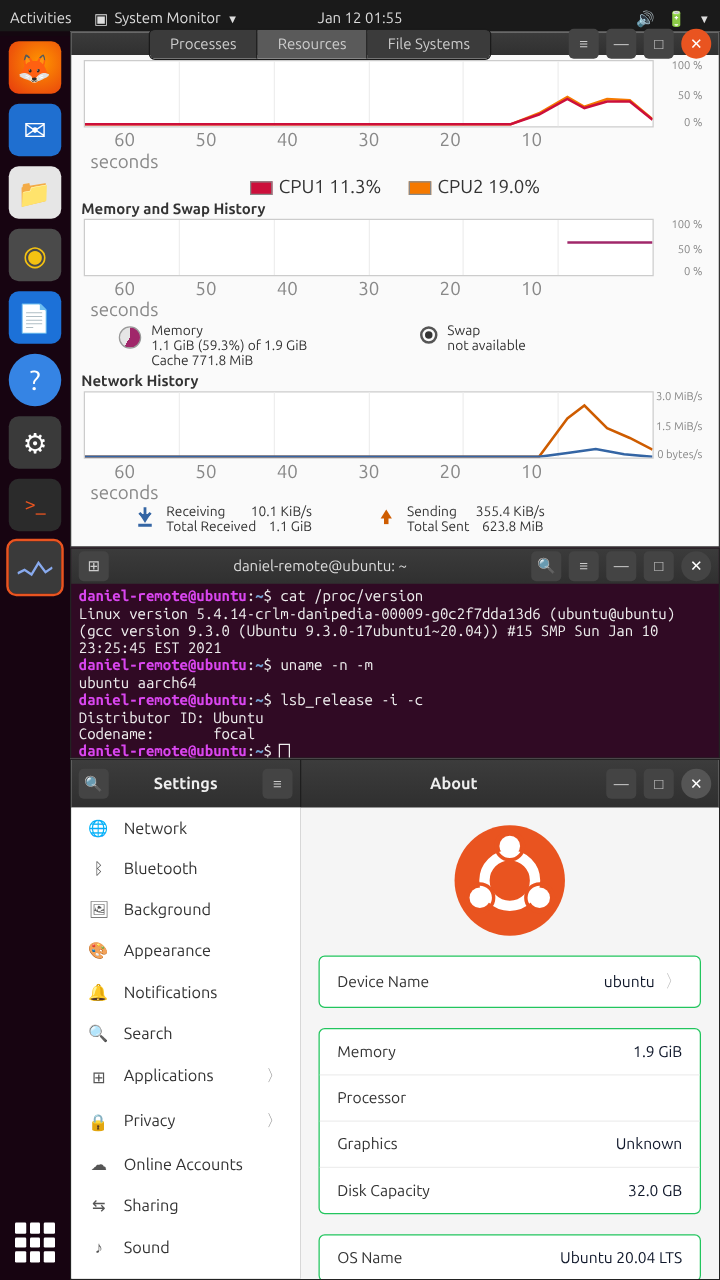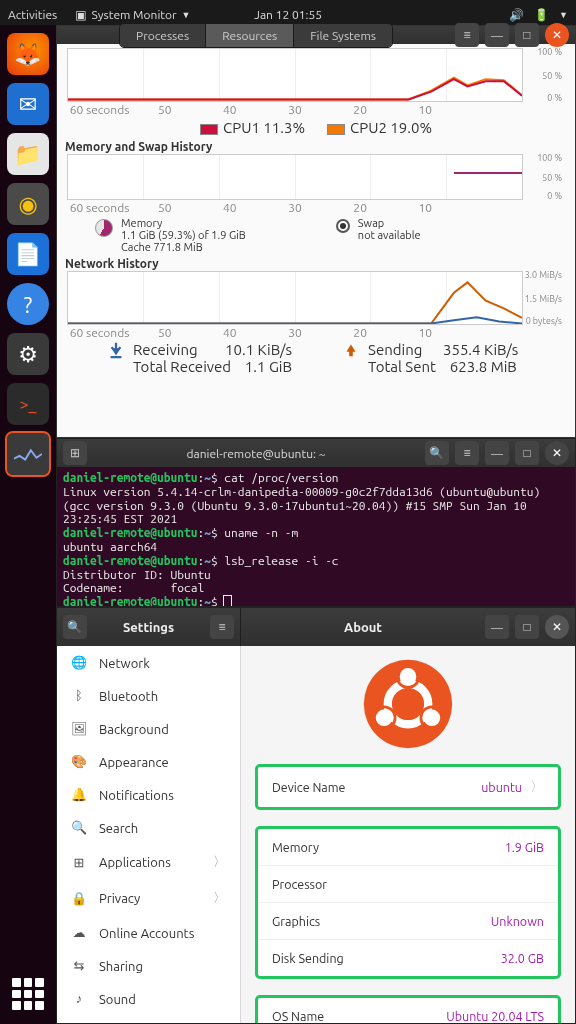--- a/index.html
+++ b/index.html
@@ -40,62 +40,62 @@
 .tab:last-child { border-right: none; }
 .tab.active { background: #5a5a5a; }
 .hdr-btn { width: 24px; height: 24px; border-radius: 4px; background: #444; color: #ccc; display: flex; align-items: center; justify-content: center; font-size: 12px; }
 .hdr-btn.close { background: #e95420; color: #fff; border-radius: 50%; }
 .sysmon-body { flex: 1; padding: 4px 8px 2px 8px; overflow: hidden; font-size: 11px; color: #333; }
 .section-title { font-weight: 600; font-size: 12px; margin: 2px 0 1px 0; }
 .chart-box { position: relative; height: 54px; border: 1px solid #ccc; margin: 0 44px 0 2px; background: #fff; }
 .chart-box.tall { height: 46px; }
 .chart-grid-v { position: absolute; top: 0; bottom: 0; border-left: 1px solid #eee; }
 .chart-y { position: absolute; right: -40px; font-size: 9px; color: #888; }
-.xaxis { display: flex; font-size: 12px; color: #888; margin: 1px 44px 0 2px; }
+.xaxis { display: flex; font-size: 15px; color: #888; margin: 1px 44px 0 2px; }
 .xaxis span:first-child { width: auto; }
 .xaxis span { flex: 1; text-align: center; }
 .legend-row { display: flex; gap: 22px; justify-content: center; align-items: center; margin: 3px 0 4px 0; font-size: 15px; }
 .swatch { display: inline-block; width: 18px; height: 11px; border: 1px solid #888; margin-right: 5px; vertical-align: middle; }
 .mem-legend { display: flex; gap: 90px; margin: 3px 0 4px 30px; font-size: 11px; align-items: flex-start; }
 .pie { width: 18px; height: 18px; border-radius: 50%; background: conic-gradient(#a0276a 0 59%, #e6e6e6 59% 100%); border: 1px solid #999; flex-shrink: 0; margin-top: 2px; }
 .radio-dot { width: 14px; height: 14px; border-radius: 50%; border: 2px solid #555; display: inline-flex; align-items: center; justify-content: center; flex-shrink: 0; margin-top: 2px; }
 .radio-dot::after { content: ""; width: 6px; height: 6px; background: #333; border-radius: 50%; }
-.net-legend { display: flex; gap: 50px; margin: 2px 0 0 42px; font-size: 15px; }
+.net-legend { display: flex; gap: 50px; margin: 2px 0 0 42px; font-size: 11px; }
 .net-col { display: flex; gap: 8px; }
 .arrow { width: 18px; height: 18px; flex-shrink: 0; }
 .chart-svg { position: absolute; inset: 0; width: 100%; height: 100%; }
 
 
 .term-win { position: absolute; left: 0; top: 413px; right: 0; height: 169px; background: #300a24; color: #eee; border: 1px solid #222; display: flex; flex-direction: column; }
 .term-header { height: 28px; background: linear-gradient(#3b3b3b,#303030); display: flex; align-items: center; padding: 0 6px; gap: 6px; color: #ddd; font-size: 12px; }
 .term-header .title { margin: 0 auto; }
 .term-body { flex: 1; padding: 4px 6px; font-family: "Ubuntu Mono", monospace; font-size: 12px; line-height: 1.15; white-space: pre-wrap; overflow: hidden; }
-.pr-u { color: #22c55e; font-weight: bold; }
+.pr-u { color: #d946ef; font-weight: bold; }
 .pr-p { color: #729fcf; font-weight: bold; }
 .cursor { display: inline-block; width: 7px; height: 12px; outline: 1px solid #eee; vertical-align: text-bottom; }
 
 
 .settings-win { position: absolute; left: 0; top: 582px; right: 0; bottom: 0; background: #fafafa; border: 1px solid #222; display: flex; flex-direction: column; }
 .settings-hdr { height: 38px; display: flex; background: linear-gradient(#3c3c3c,#2f2f2f); color: #eee; }
 .settings-hdr-left { width: 184px; display: flex; align-items: center; border-right: 1px solid #1e1e1e; padding: 0 6px; gap: 6px; }
 .settings-hdr-left .title { flex: 1; text-align: center; font-weight: 600; font-size: 13px; }
 .settings-hdr-right { flex: 1; display: flex; align-items: center; padding: 0 6px; gap: 6px; }
 .settings-hdr-right .title { flex: 1; text-align: center; font-weight: 600; font-size: 13px; }
 .settings-body { flex: 1; display: flex; overflow: hidden; }
 .settings-nav { width: 184px; border-right: 1px solid #d7d7d7; background: #fff; overflow-y: auto; }
 .nav-item { display: flex; align-items: center; gap: 12px; padding: 9px 14px; font-size: 13px; color: #333; }
 .nav-item .chev { margin-left: auto; color: #999; font-size: 13px; }
 .nav-icon { width: 16px; text-align: center; color: #555; font-size: 13px; }
 .settings-content { flex: 1; background: #f5f5f5; padding: 8px 14px 4px 14px; overflow-y: auto; }
 .ubuntu-logo { width: 92px; height: 92px; margin: 4px auto 14px auto; display: block; }
-.card { background: #fff; border: 3px solid #22c55e; border-radius: 5px; margin-bottom: 16px; }
+.card { background: #fff; border: 1px solid #22c55e; border-radius: 5px; margin-bottom: 16px; }
 .card-row { display: flex; align-items: center; padding: 11px 14px; border-bottom: 1px solid #eee; font-size: 12.5px; }
 .card-row:last-child { border-bottom: none; }
 .card-row .label { color: #333; }
-.card-row .value { margin-left: auto; color: #a21caf; }
+.card-row .value { margin-left: auto; color: #0f172a; }
 .card-row .chev { margin-left: 8px; color: #bbb; font-size: 14px; }
 </style>
 </head>
 <body>
 
 <div class="top-panel">
   <span class="activities">Activities</span>
   <span class="appmenu">
     <span>▣</span>
     <span>System Monitor</span>
@@ -377,21 +377,21 @@
               <span class="value">1.9 GiB</span>
             </div>
           <div class="card-row">
               <span class="label">Processor</span>
             </div>
           <div class="card-row">
               <span class="label">Graphics</span>
               <span class="value">Unknown</span>
             </div>
           <div class="card-row">
-              <span class="label">Disk Sending</span>
+              <span class="label">Disk Capacity</span>
               <span class="value">32.0 GB</span>
             </div>
         </div>
         <div class="card">
           <div class="card-row">
               <span class="label">OS Name</span>
               <span class="value">Ubuntu 20.04 LTS</span>
             </div>
         </div>
       </div>

